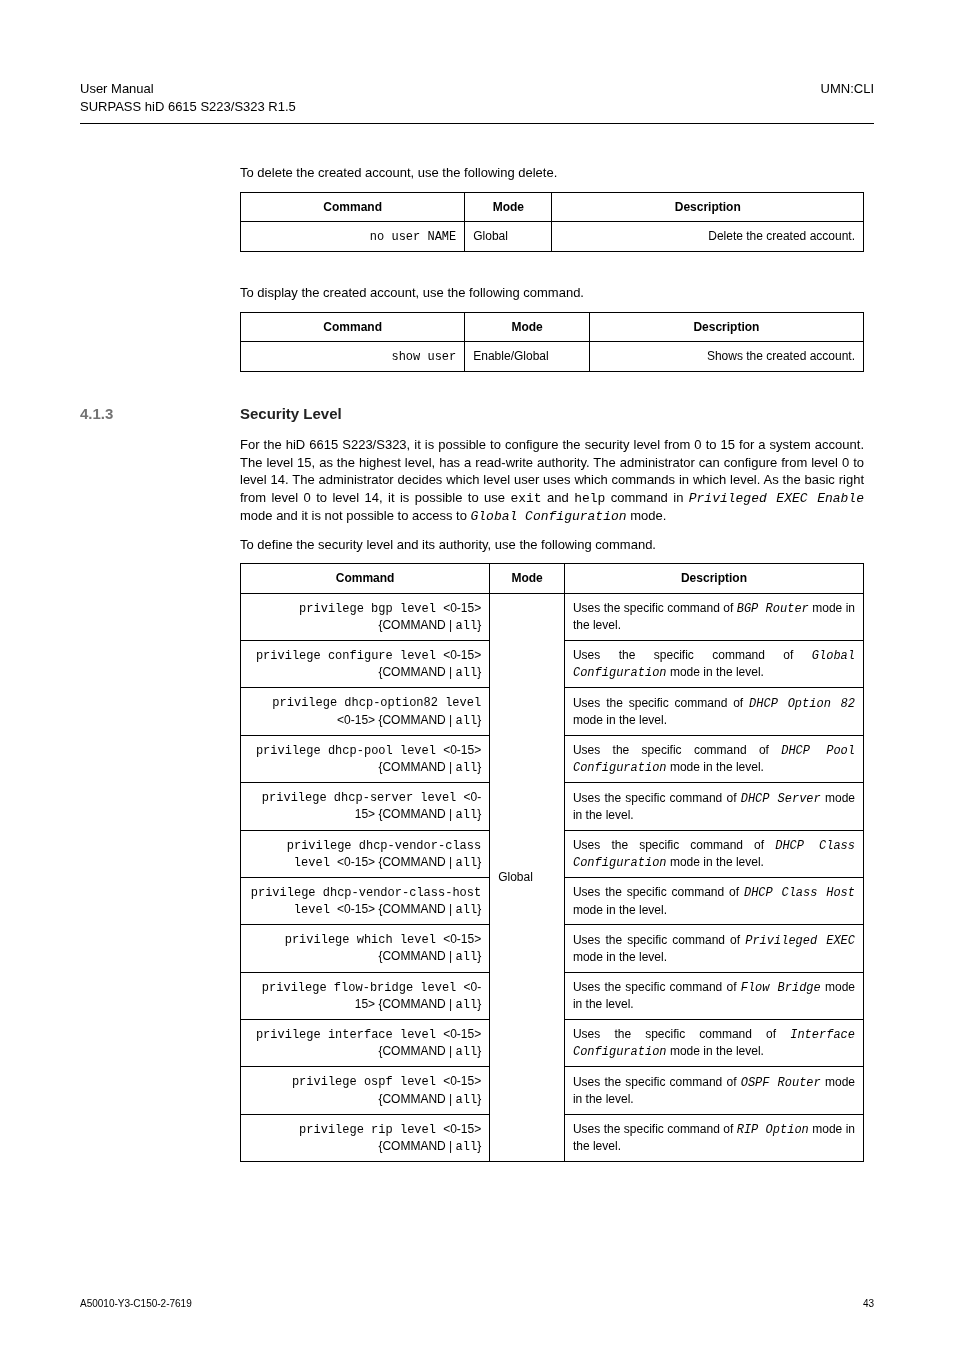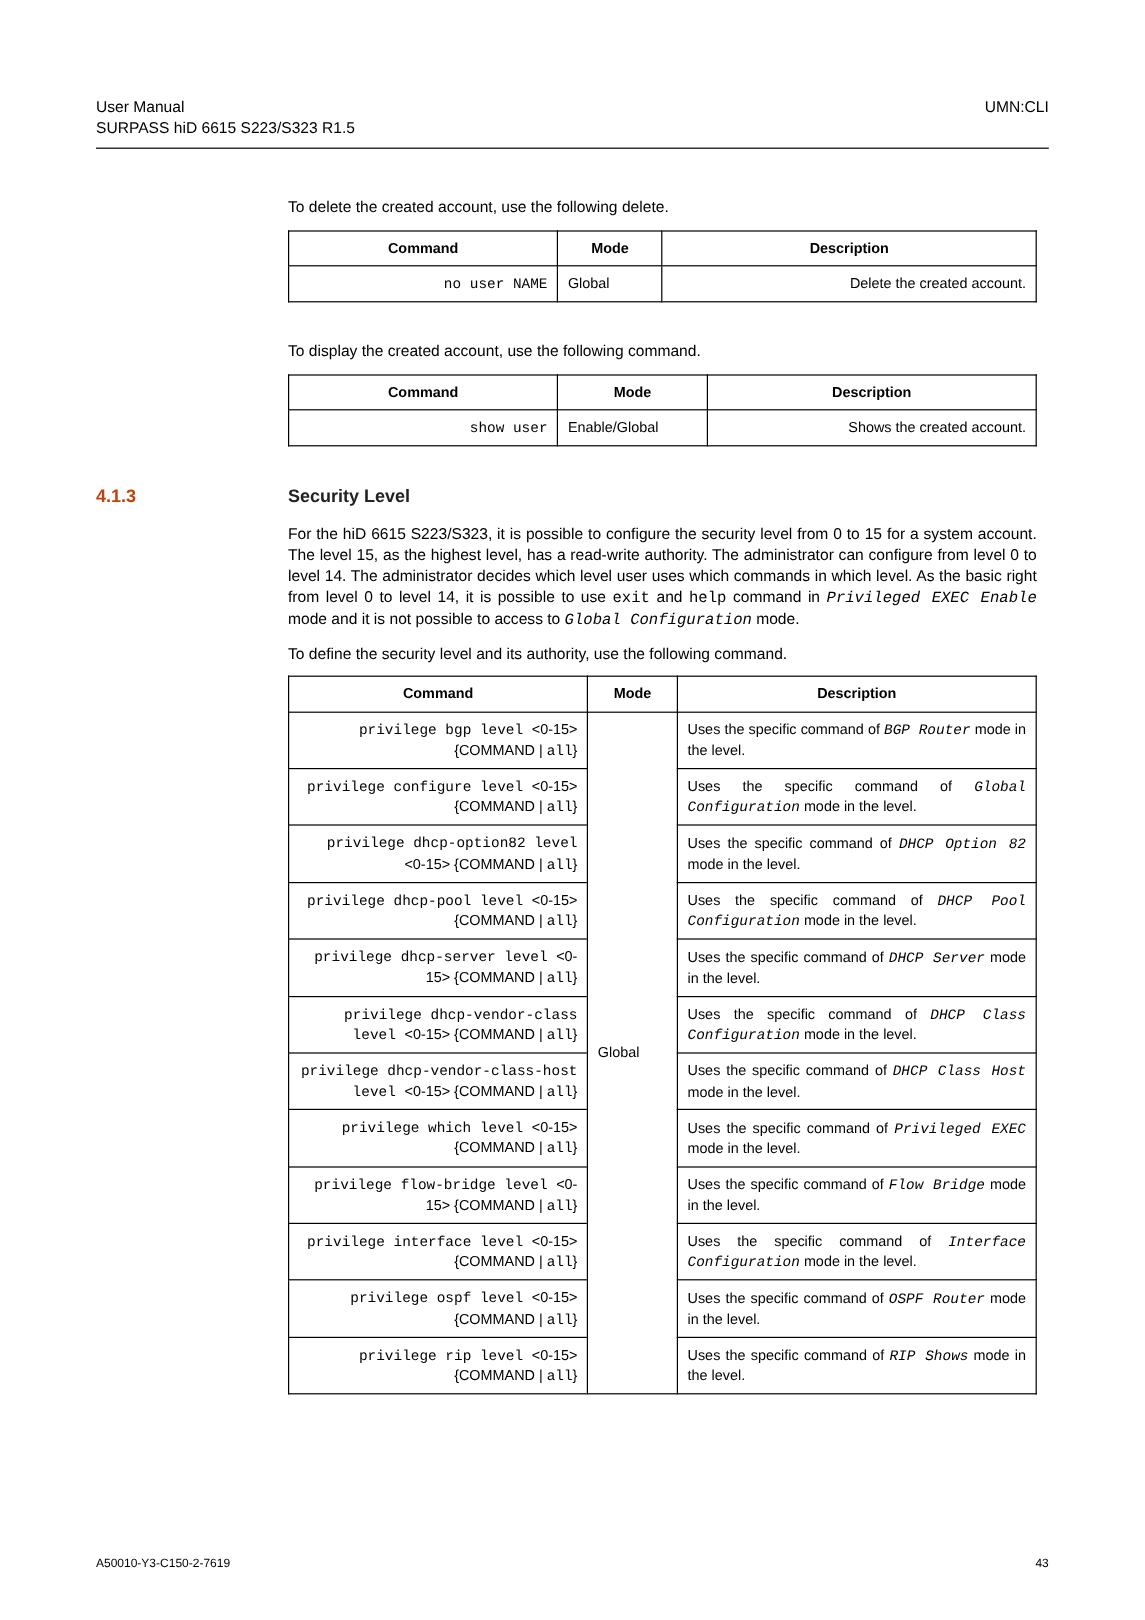--- a/index.html
+++ b/index.html
@@ -62,21 +62,21 @@
     text-align: left;
   }
   table.tbl td.desc {
     text-align: justify;
   }
   .section-num {
     float: left;
     width: 160px;
     font-weight: bold;
     font-size: 15px;
-    color: #c2410c;
+    color: #737373;
   }
   .section-title {
     font-weight: bold;
     font-size: 15px;
     color: #222;
   }
   .section-row {
     clear: both;
     margin-top: 30px;
     margin-bottom: 12px;
@@ -230,21 +230,21 @@
           <tr>
             <td><span class="mono">privilege interface level </span><span>&lt;0-15&gt;</span><span> {COMMAND </span><span>| </span><span class="mono">all</span><span>}</span></td>
             <td class="desc"><span>Uses the specific command of </span><span class="ital">Interface Configuration</span><span> mode in the level.</span></td>
           </tr>
           <tr>
             <td><span class="mono">privilege ospf level </span><span>&lt;0-15&gt;</span><span> {COMMAND </span><span>| </span><span class="mono">all</span><span>}</span></td>
             <td class="desc"><span>Uses the specific command of </span><span class="ital">OSPF Router</span><span> mode in the level.</span></td>
           </tr>
           <tr>
             <td><span class="mono">privilege rip level </span><span>&lt;0-15&gt;</span><span> {COMMAND </span><span>| </span><span class="mono">all</span><span>}</span></td>
-            <td class="desc"><span>Uses the specific command of </span><span class="ital">RIP Shows</span><span> mode in the level.</span></td>
+            <td class="desc"><span>Uses the specific command of </span><span class="ital">RIP Option</span><span> mode in the level.</span></td>
           </tr>
         </tbody>
     </table>
 
   </div>
 
   <div class="footer-row">
     <span>A50010-Y3-C150-2-7619</span>
     <span>43</span>
   </div>

